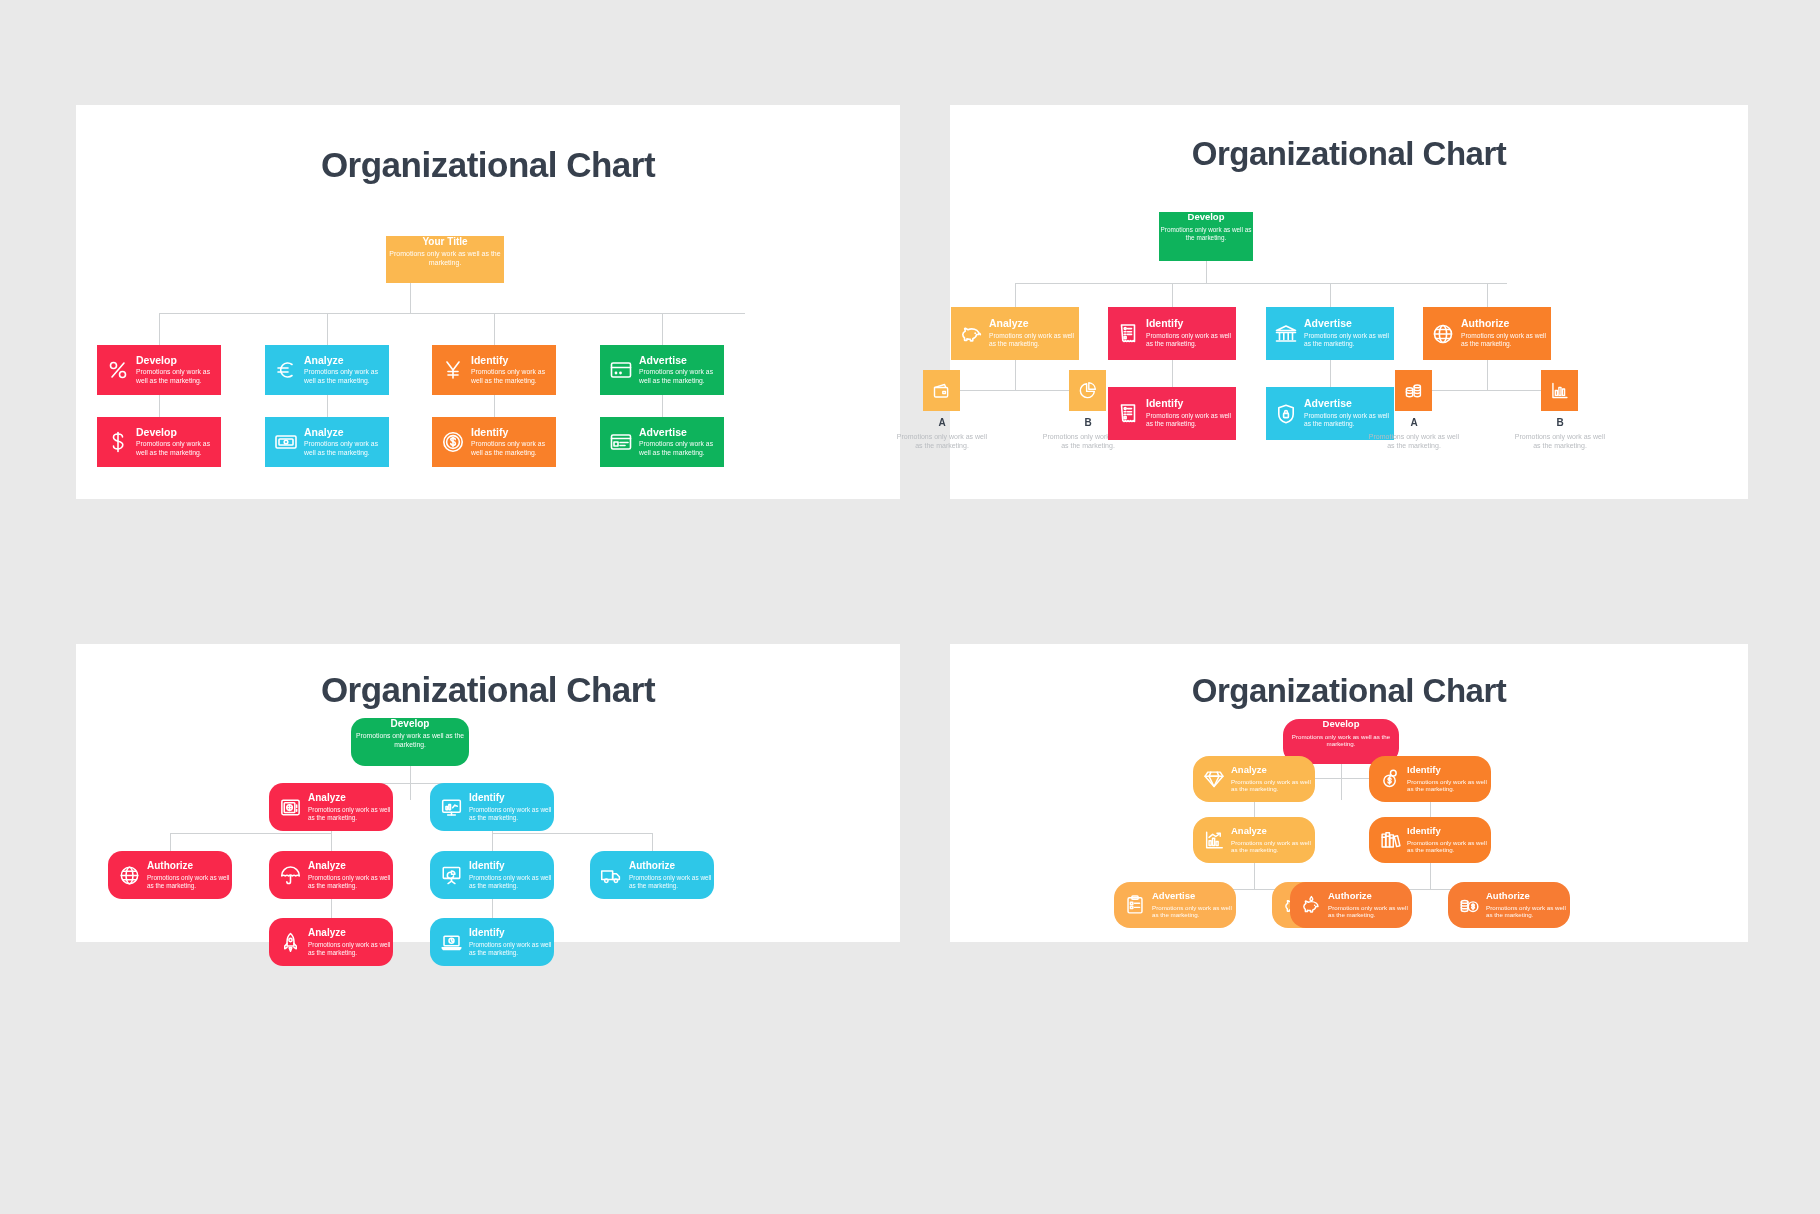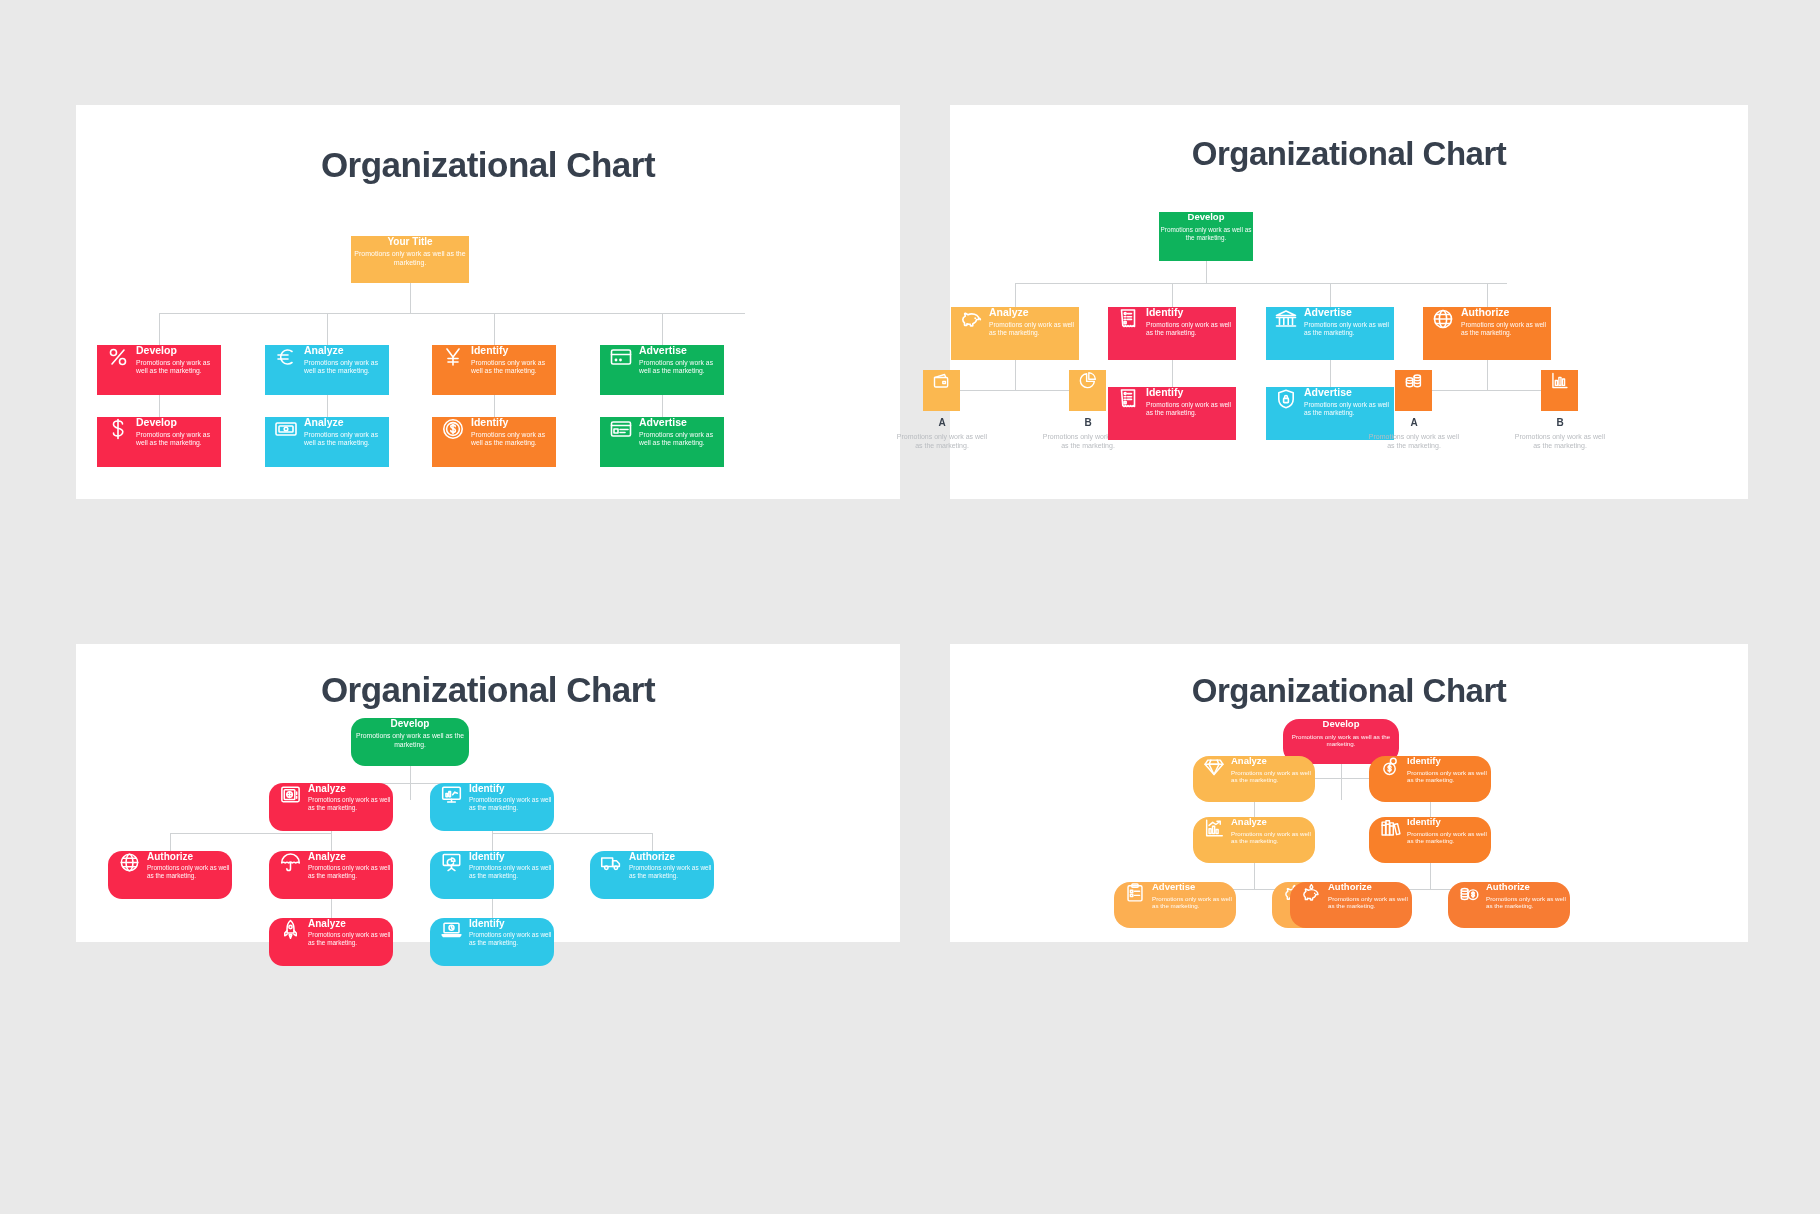--- a/index.html
+++ b/index.html
@@ -35,21 +35,21 @@
 
   .canvas { position: absolute; inset: 0; }
   .ln { position: absolute; background: #cfd2d4; }
   .ln.h { height: 1px; }
   .ln.v { width: 1px; }
 
   
   .card {
     position: absolute;
     display: flex;
-    align-items: flex-start;
+    align-items: center;
     color: #ffffff;
     overflow: hidden;
   }
   .card .ico {
     flex: 0 0 auto;
     display: flex; align-items: center; justify-content: center;
   }
   .card .txt { flex: 1 1 auto; min-width: 0; }
   .card .hd {
     font-weight: bold;
@@ -61,21 +61,21 @@
     opacity: .96;
   }
   .card.center { flex-direction: column; justify-content: center; text-align: center; }
   .card.center .txt { text-align: center; }
 
   svg { display: block; }
   .gs { fill: none; stroke: #ffffff; stroke-width: 1.6; stroke-linecap: round; stroke-linejoin: round; }
   .gf { fill: #ffffff; }
 
   
-  #panel-tl .root { width: 118px; height: 47px; }
+  #panel-tl .root { width: 118px; height: 47px; margin-left: 35px; }
   #panel-tl .root .hd { font-size: 10px; }
   #panel-tl .root .sb { font-size: 7px; margin-top: 3px; }
   #panel-tl .lv { width: 124px; height: 50px; padding-left: 7px; gap: 5px; }
   #panel-tl .lv .ico { width: 27px; }
   #panel-tl .lv .hd { font-size: 10.5px; }
   #panel-tl .lv .sb { font-size: 6.8px; margin-top: 2px; }
 
   
   #panel-tr .root { width: 94px; height: 49px; }
   #panel-tr .root .hd { font-size: 9.5px; }

